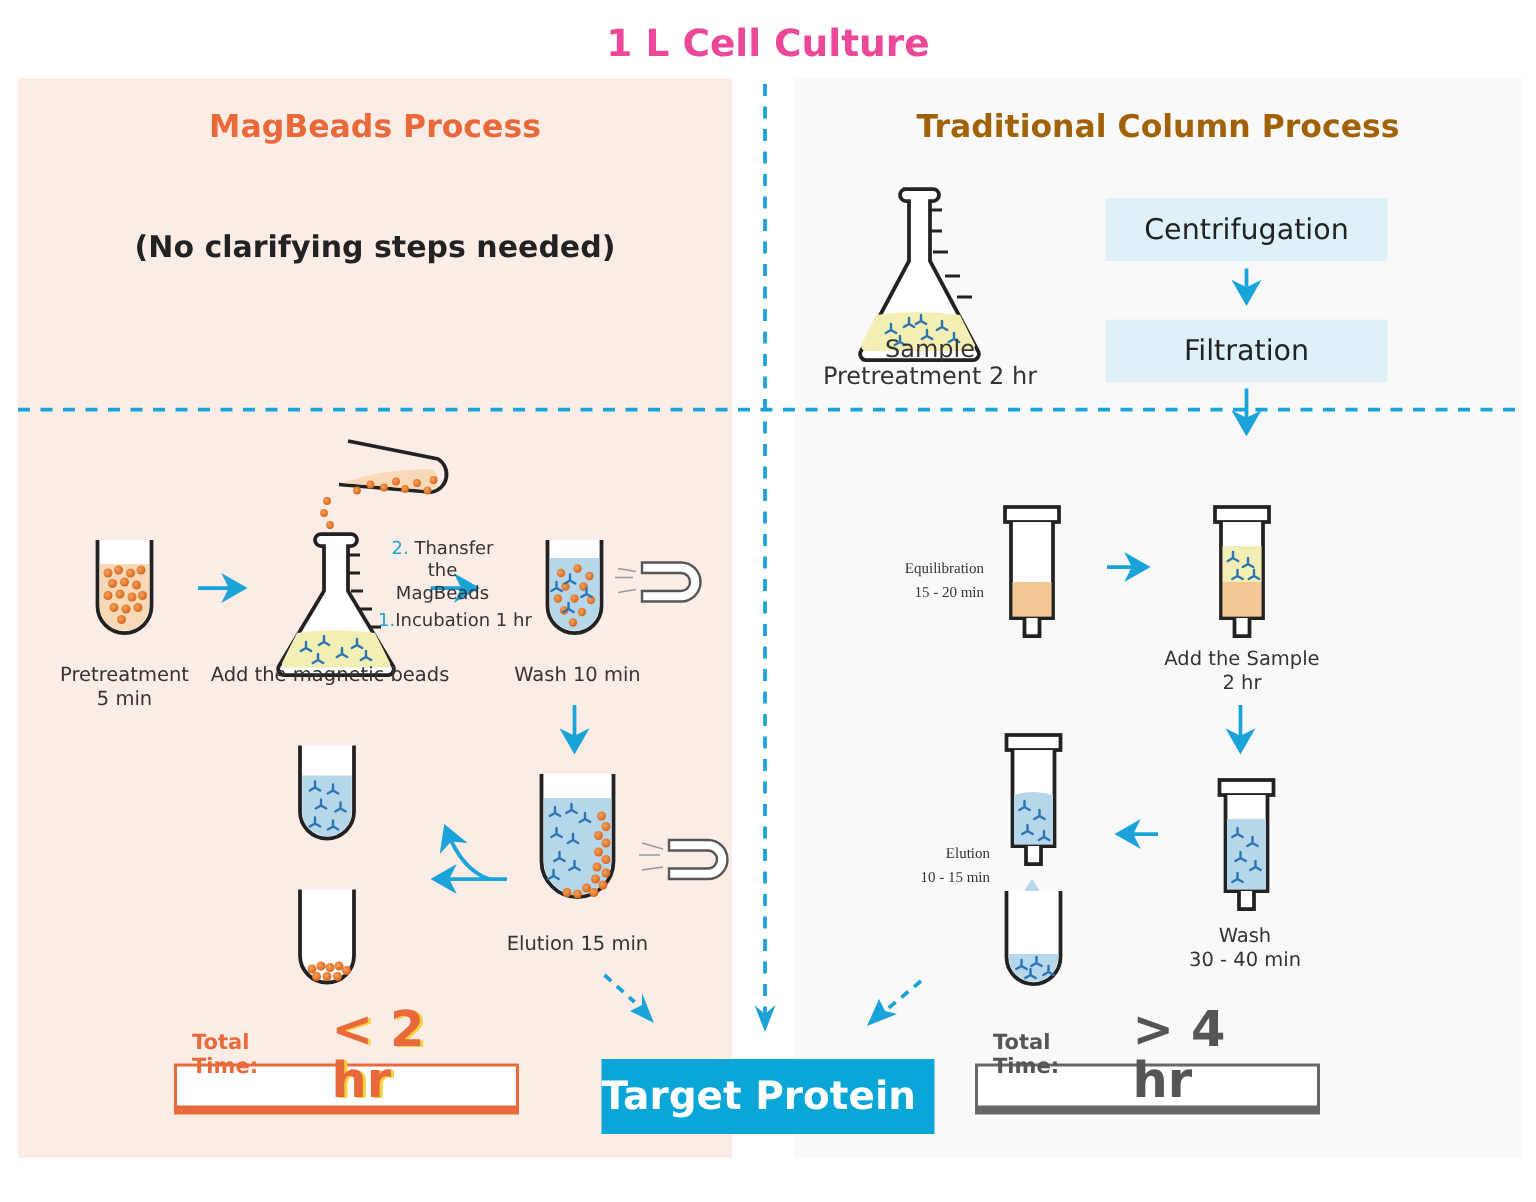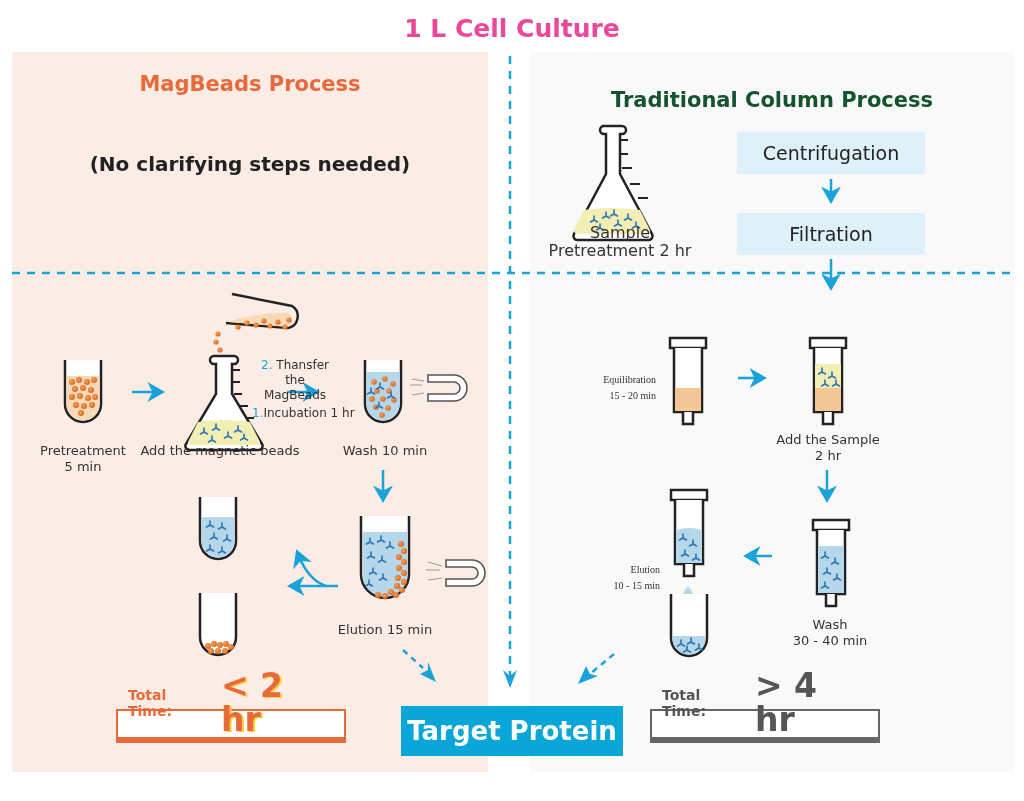--- a/index.html
+++ b/index.html
@@ -3,39 +3,39 @@
 <meta charset="utf-8">
 <style>
   html,body{margin:0;padding:0;background:#ffffff;}
   body{width:1024px;height:801px;position:relative;overflow:hidden;font-family:"DejaVu Sans","Liberation Sans",sans-serif;color:#222;}
   .abs{position:absolute;}
   #title{left:0;width:1024px;top:14px;text-align:center;font-weight:bold;font-size:25px;color:#ec4899;}
   #left-panel{left:12px;top:52px;width:476px;height:720px;background:#fbece6;}
   #right-panel{left:530px;top:52px;width:484px;height:720px;background:#f9f9f9;}
   .panel-title{font-weight:bold;font-size:21px;text-align:center;}
   #left-title{left:12px;width:476px;top:72px;color:#e8693a;}
-  #right-title{left:530px;width:484px;top:88px;color:#14532d;}
+  #right-title{left:530px;width:484px;top:72px;color:#a16207;}
   #no-clarify{left:12px;width:476px;top:152px;text-align:center;font-size:20px;color:#222;font-weight:bold;}
   .step-box{background:#dff1f8;color:#222;font-size:19px;text-align:center;line-height:42px;}
   #centrifugation{left:737px;top:132px;width:188px;height:42px;}
   #filtration{left:737px;top:213px;width:188px;height:42px;}
   .lbl{font-size:13px;color:#333;text-align:center;line-height:16px;}
   .lbl-r{font-size:10px;color:#333;text-align:right;line-height:16px;font-family:Liberation Serif, serif;}
   #sample-pre{left:530px;top:224px;width:180px;font-size:16px;line-height:18px;}
   .num{color:#1aa3d9;}
   #svg{left:0;top:0;}
   .total-box{background:#fff;height:34px;display:flex;align-items:flex-end;padding:0 10px;box-sizing:border-box;}
   #total-left{left:116px;top:709px;width:230px;border:2px solid #e8693a;border-bottom:6px solid #e8693a;}
   #total-right{left:650px;top:709px;width:230px;border:2px solid #666;border-bottom:6px solid #666;}
   .tt-label{font-weight:bold;font-size:14px;margin-right:6px;padding-bottom:18px;}
   .tt-value{font-weight:bold;font-size:33px;line-height:34px;}
   #total-left .tt-label,#total-left .tt-value{color:#e8693a;}
   #total-left .tt-value{text-shadow:2px 1px 0 #f4d23a;}
   #total-right .tt-label,#total-right .tt-value{color:#555;}
-  #target{left:401px;top:706px;width:222px;height:50px;background:#0aa6d8;color:#fff;font-weight:bold;font-size:26px;text-align:center;line-height:50px;}
+  #target{left:401px;top:706px;width:222px;height:50px;background:#0aa6d8;color:#fff;font-weight:bold;font-size:26px;text-align:left;line-height:50px;}
 </style>
 </head>
 <body>
 
 <div id="left-panel" class="abs"></div>
 <div id="right-panel" class="abs"></div>
 
 <svg id="svg" class="abs" width="1024" height="801" viewBox="0 0 1024 801">
   <defs>
     <marker id="ah" markerWidth="8" markerHeight="8" refX="5" refY="4" orient="auto" markerUnits="strokeWidth">

